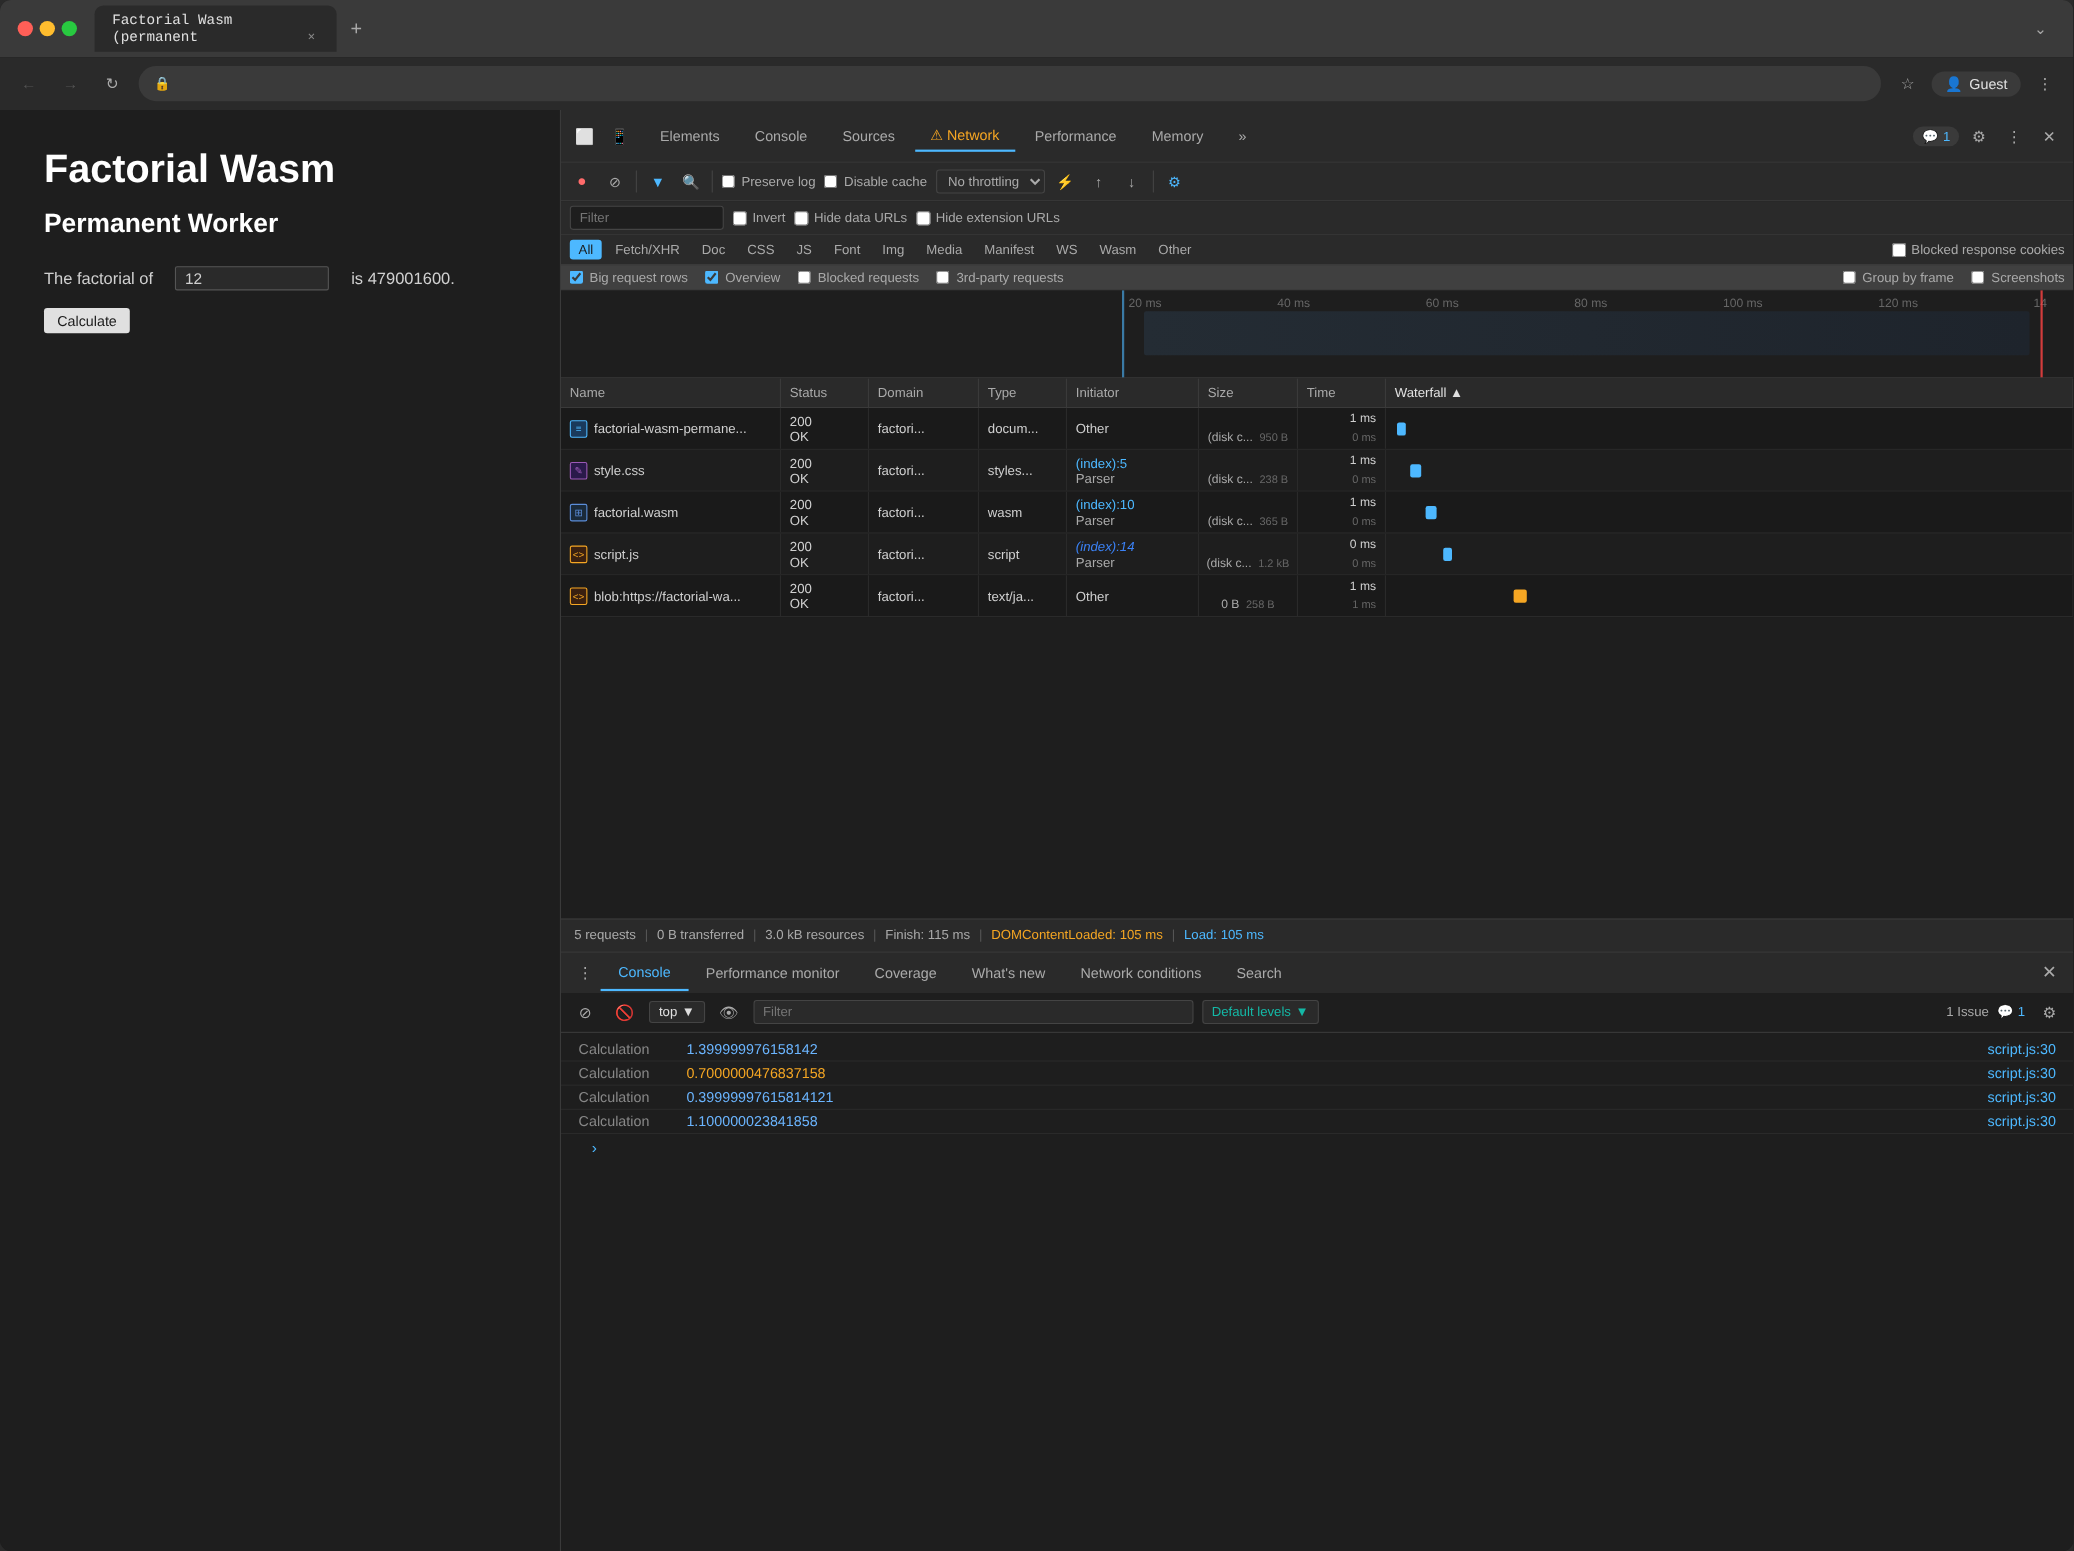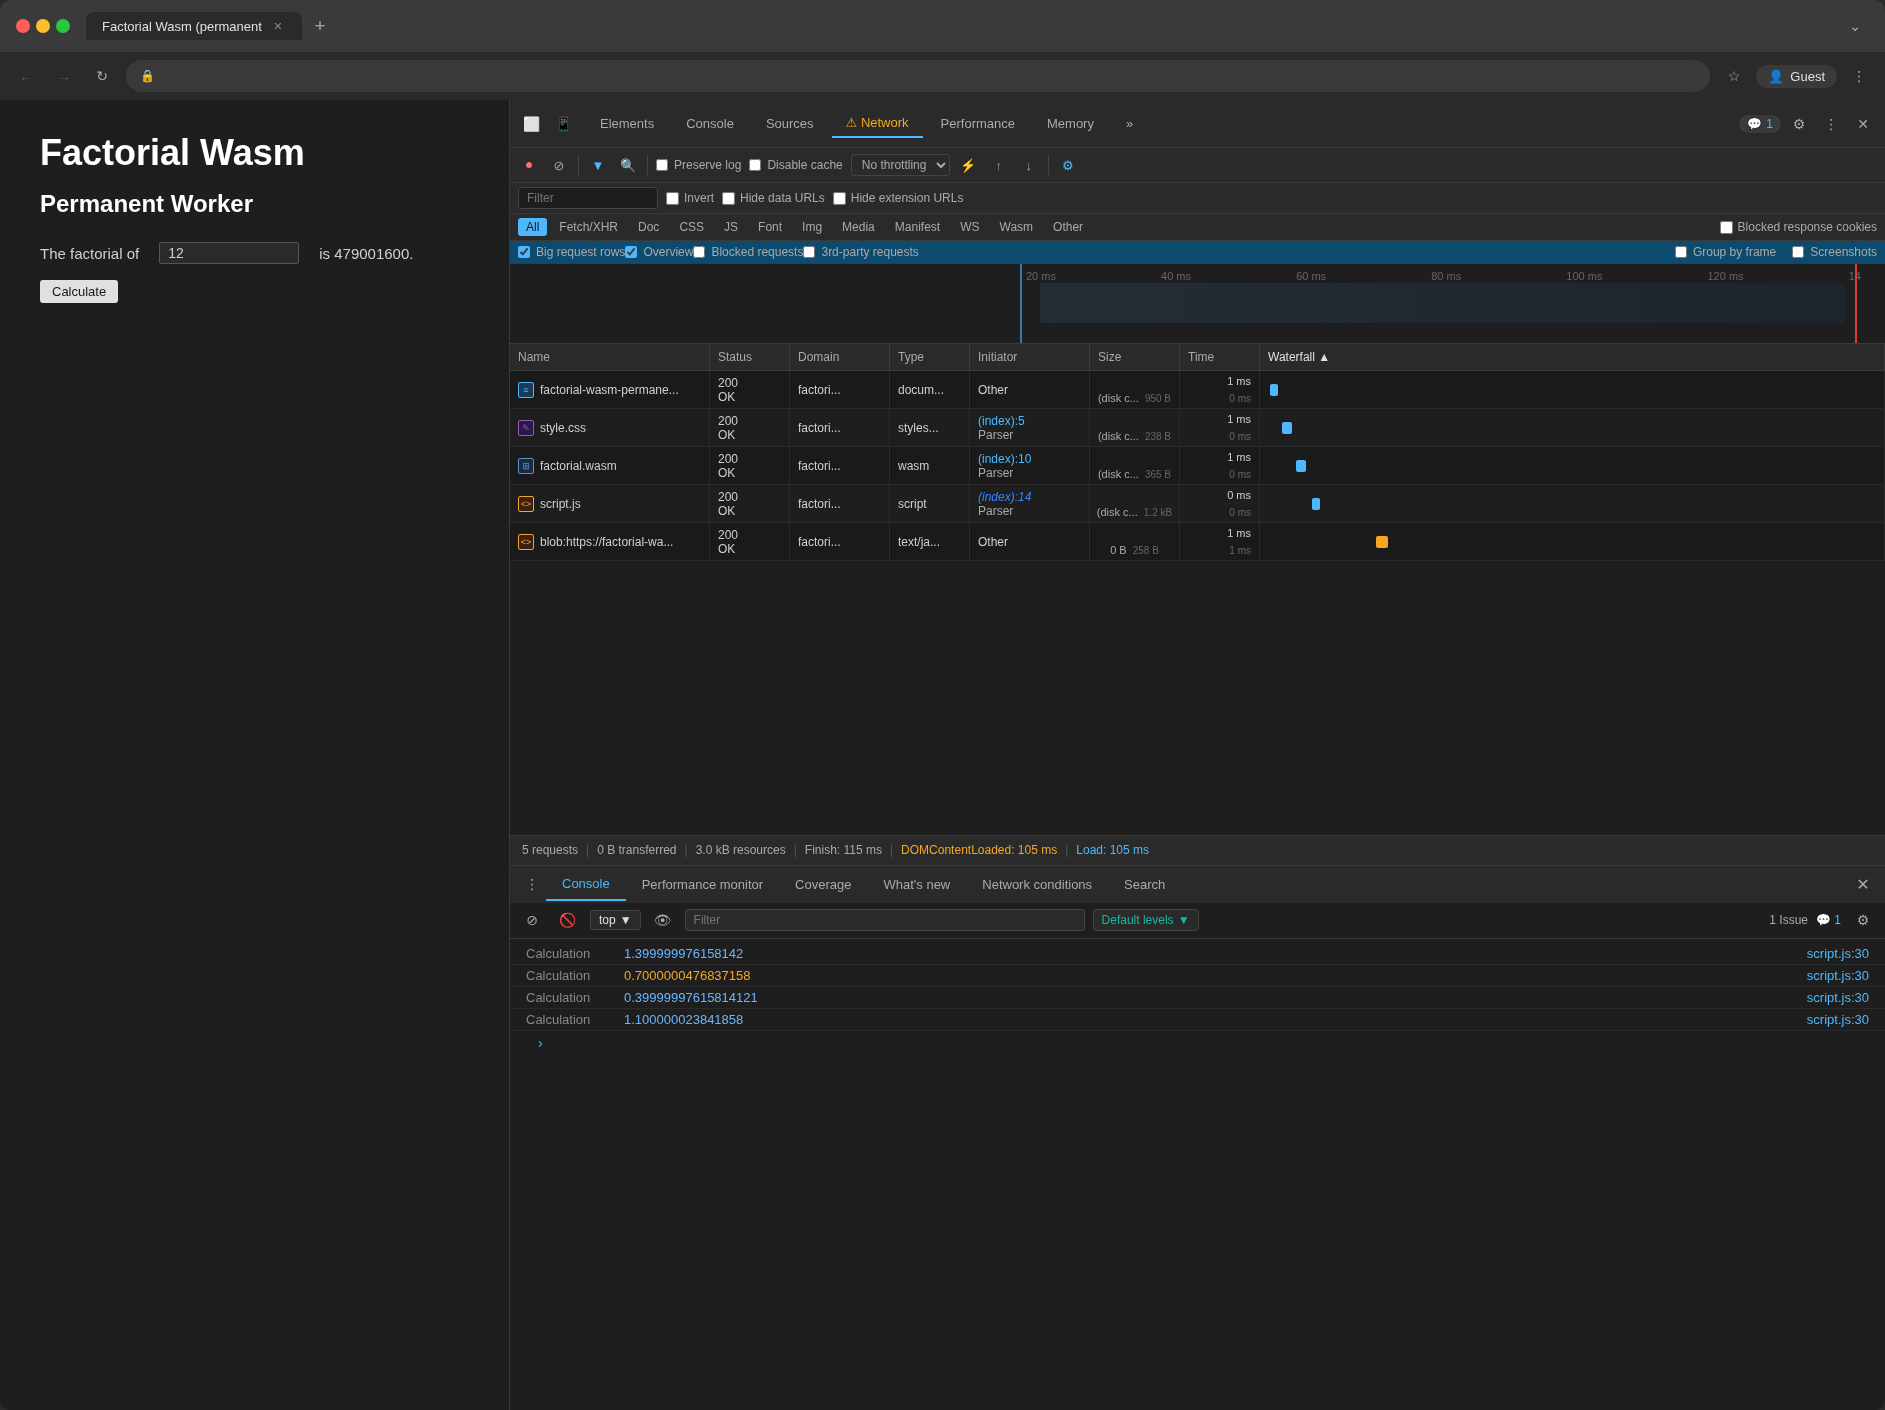--- a/index.html
+++ b/index.html
@@ -61,20 +61,21 @@
       background: #2a2a2a;
       border-radius: 8px 8px 0 0;
       padding: 6px 16px;
       display: flex;
       align-items: flex-end;
       gap: 8px;
       font-size: 13px;
       color: #e0e0e0;
       cursor: pointer;
       max-width: 220px;
+      font-family: Liberation Mono, monospace;
     }
 
     .tab-close {
       width: 16px;
       height: 16px;
       border-radius: 50%;
       background: transparent;
       display: flex;
       align-items: center;
       justify-content: center;
@@ -419,24 +420,25 @@
       align-items: center;
       gap: 5px;
       font-size: 12px;
       color: #aaa;
       cursor: pointer;
       margin-left: auto;
     }
 
     
     .options-bar {
-      background: #0c4a6e;
+      background: #404040;
       display: flex;
       align-items: center;
       padding: 4px 8px;
+      gap: 16px;
       border-bottom: 1px solid #3a3a3a;
       flex-shrink: 0;
     }
 
     .option-checkbox {
       display: flex;
       align-items: center;
       gap: 6px;
       font-size: 12px;
       color: #aaa;

